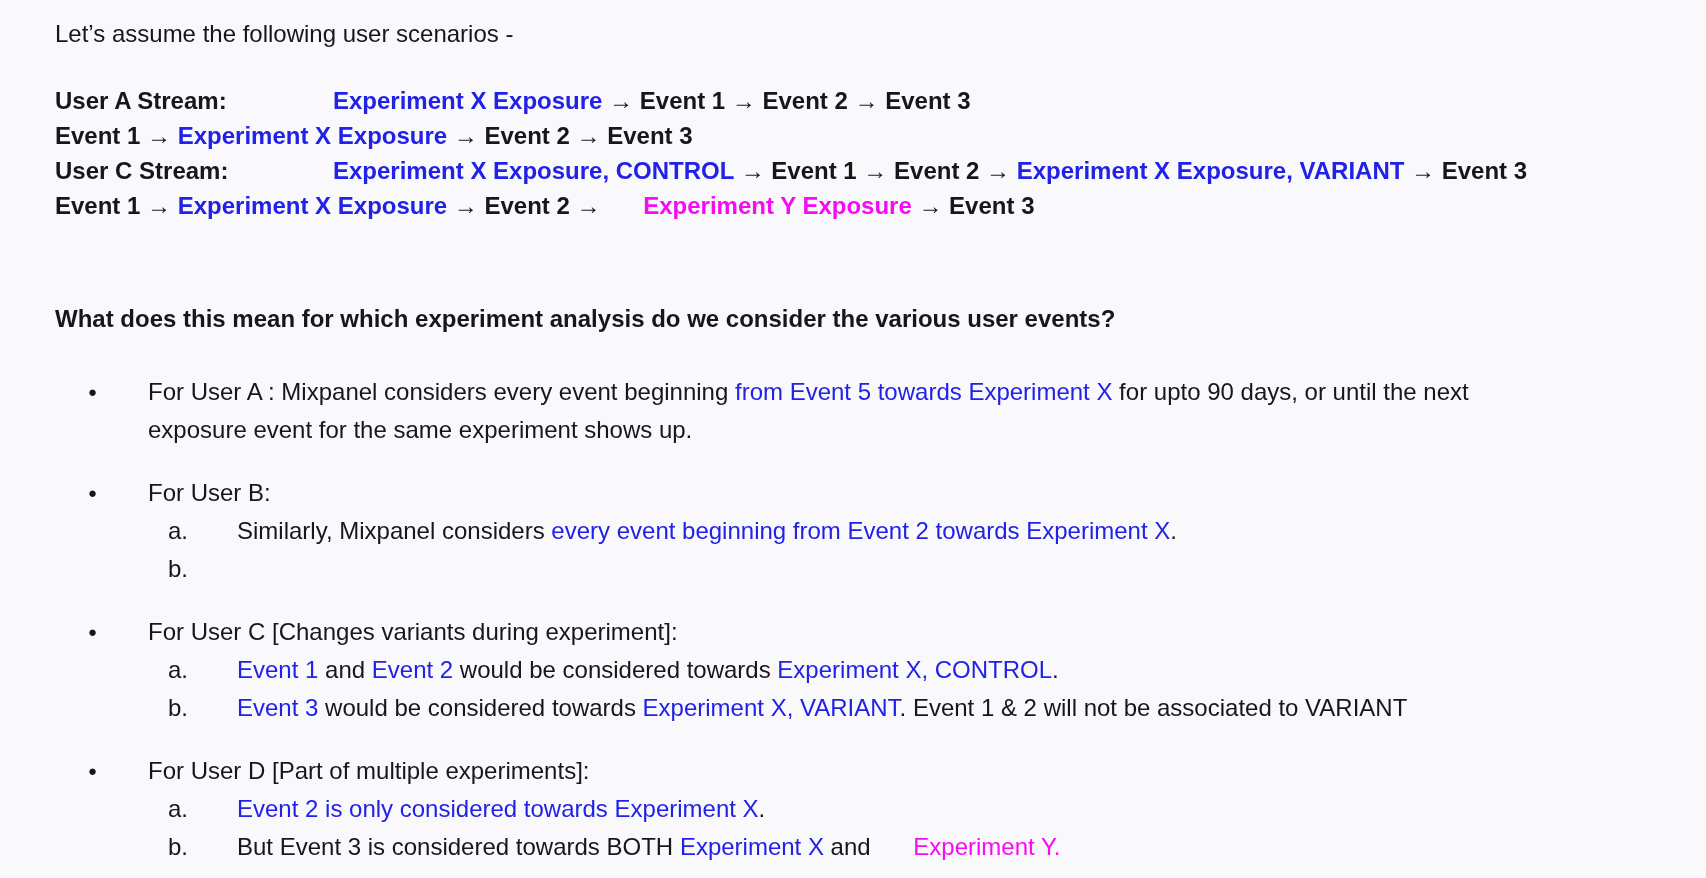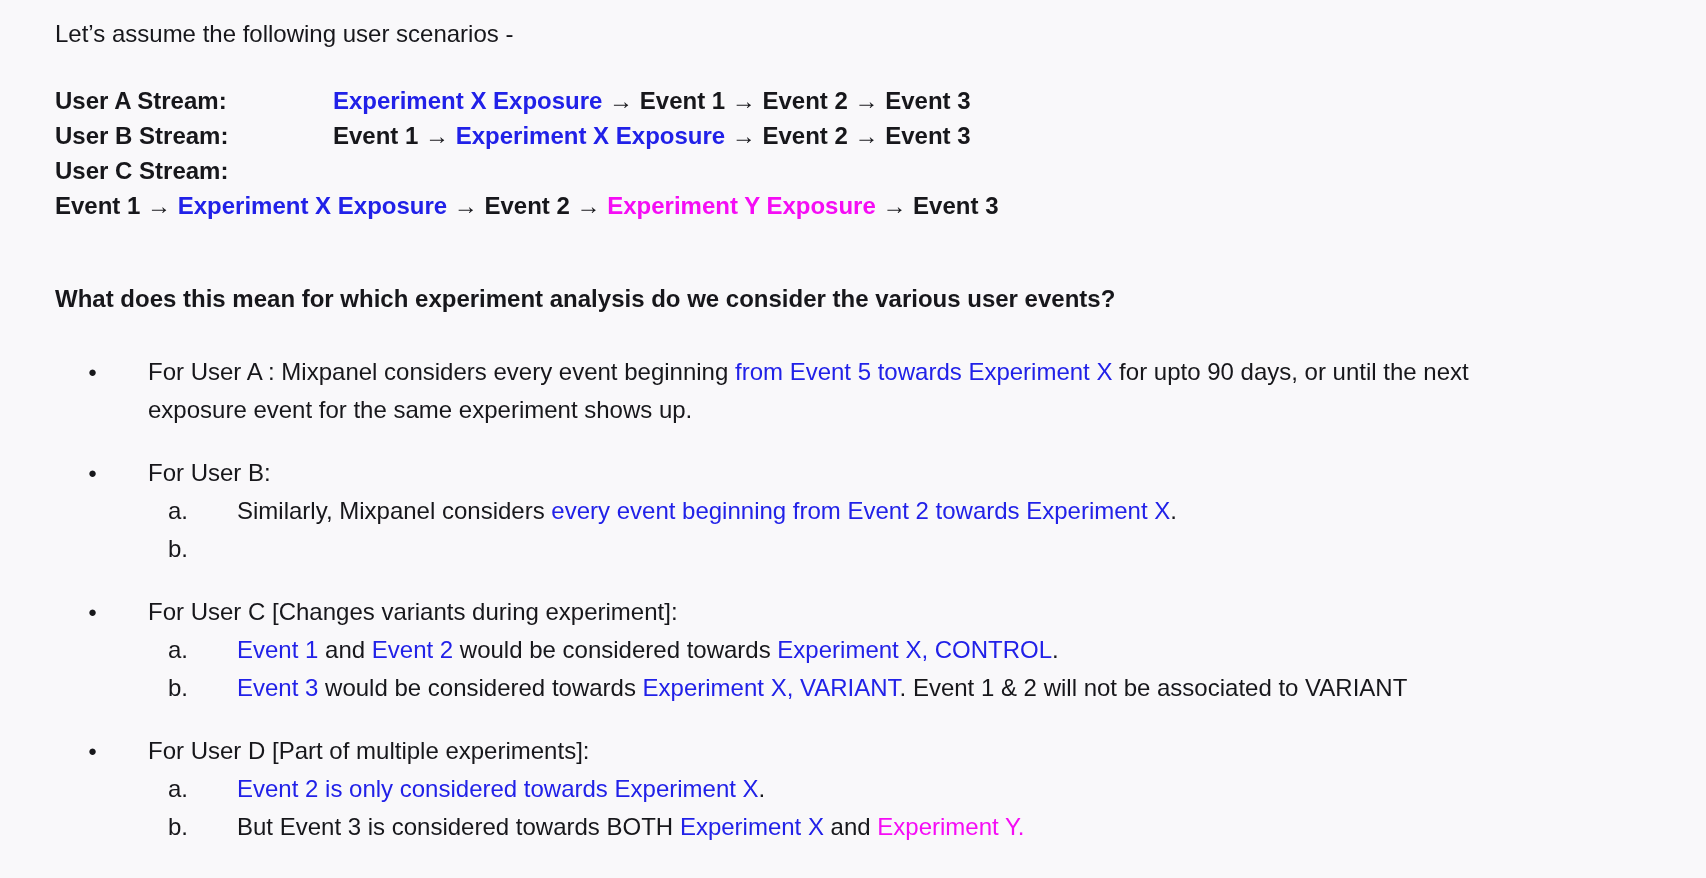--- a/index.html
+++ b/index.html
@@ -8,51 +8,51 @@
     background:var(--bg,#F9F8FA);
     color:var(--text,#17171B);
     font-family:"Liberation Sans","DejaVu Sans",sans-serif;
     font-size:24px;
   }
   .page{padding:0 40px 0 55px;}
   .intro{margin-top:16px;line-height:35px;}
   .streams{margin-top:32px;}
   .stream-row{display:flex;line-height:35px;white-space:nowrap;font-weight:bold;}
   .stream-label{flex:none;width:278px;}
-  .question{margin-top:58px;line-height:35px;font-weight:700;}
+  .question{margin-top:78px;line-height:35px;font-weight:700;}
   .bullets{margin-top:37px;}
   .bullet-group{margin-top:25px;}
   .bullet-group:first-child{margin-top:0;}
   .bullet-row{display:flex;line-height:38px;}
   .bullet-marker{flex:none;width:93px;padding-left:33px;box-sizing:border-box;
     font-size:15px;line-height:38px;}
   .bullet-text{max-width:1345px;line-height:38px;}
   .sub-row{display:flex;line-height:38px;}
   .sub-label{flex:none;margin-left:113px;width:69px;}
   .sub-text{max-width:1345px;}
   .seg.blue{color:var(--blue,#2121E8);}
-  .seg.magenta{color:var(--magenta,#F50CF5);}
+  .seg.magenta{color:var(--magenta,#F50CF5);margin-left:36px;}
   .seg.black{color:inherit;}
 </style>
 </head>
 <body style="--blue: #2121E8; --magenta: #F50CF5; --text: #17171B; --bg: #F9F8FA;">
 
 <div class="page">
   <div class="intro">Let’s assume the following user scenarios -</div>
   <div class="streams">
       <div class="stream-row">
         <div class="stream-label">User A Stream:</div>
         <div class="stream-content"><span class="seg blue">Experiment X Exposure</span><span class="seg black"> → Event 1 → Event 2 → Event 3</span></div>
       </div>
       <div class="stream-row">
-        <div class="stream-label">User B Stream:</div>
         <div class="stream-content"><span class="seg black">Event 1 → </span><span class="seg blue">Experiment X Exposure</span><span class="seg black"> → Event 2 → Event 3</span></div>
       </div>
       <div class="stream-row">
         <div class="stream-label">User C Stream:</div>
+        <div class="stream-content"><span class="seg blue">Experiment X Exposure, CONTROL</span><span class="seg black"> → Event 1 → Event 2 → </span><span class="seg blue">Experiment X Exposure, VARIANT</span><span class="seg black"> → Event 3</span></div>
       </div>
       <div class="stream-row">
         <div class="stream-content"><span class="seg black">Event 1 → </span><span class="seg blue">Experiment X Exposure</span><span class="seg black"> → Event 2 → </span><span class="seg magenta">Experiment Y Exposure</span><span class="seg black"> → Event 3</span></div>
       </div>
     </div>
   <div class="question">What does this mean for which experiment analysis do we consider the various user events?</div>
   <div class="bullets">
       <div class="bullet-group">
         <div class="bullet-row">
           <span class="bullet-marker">●</span>

